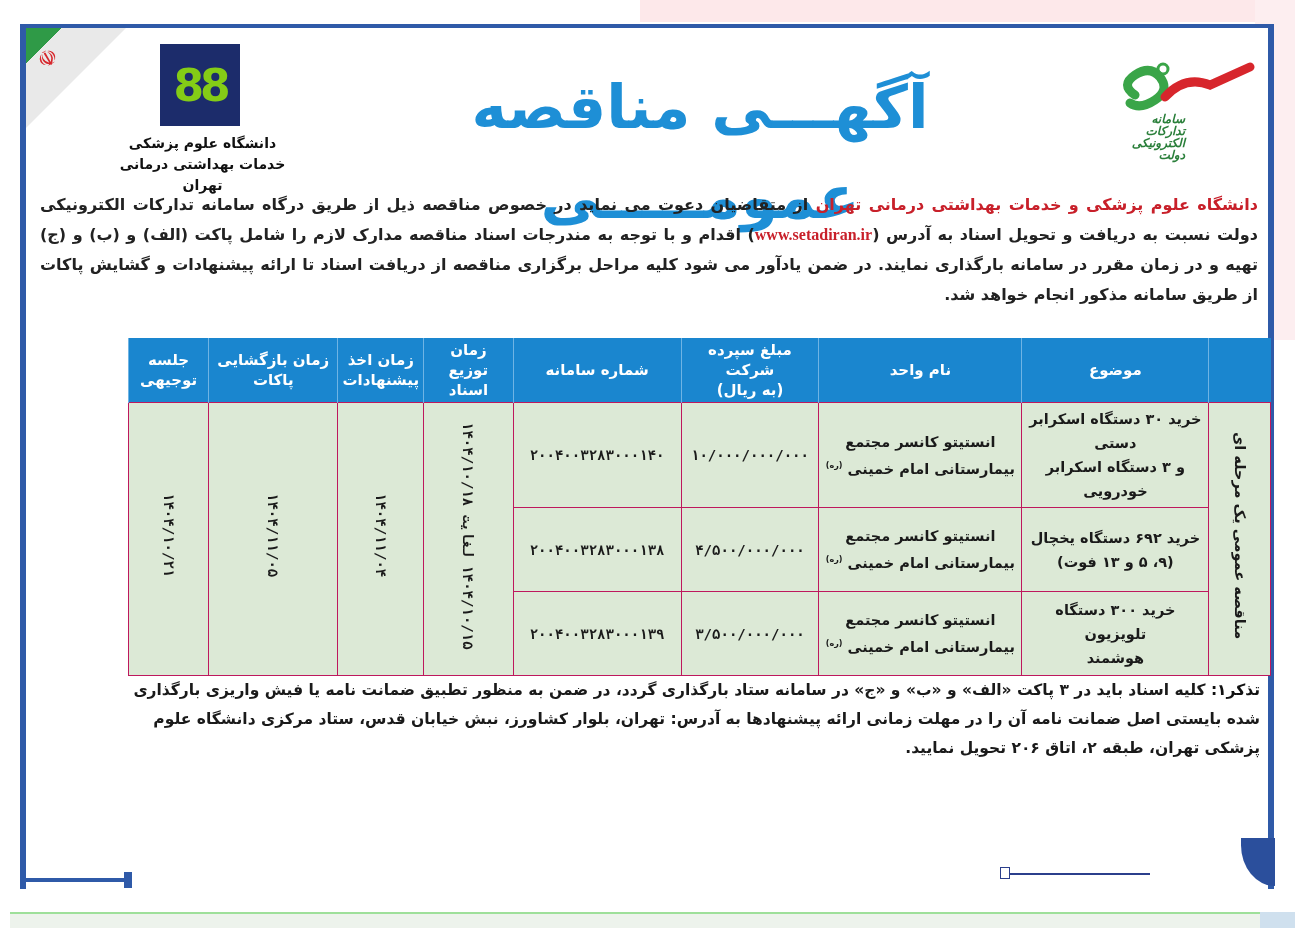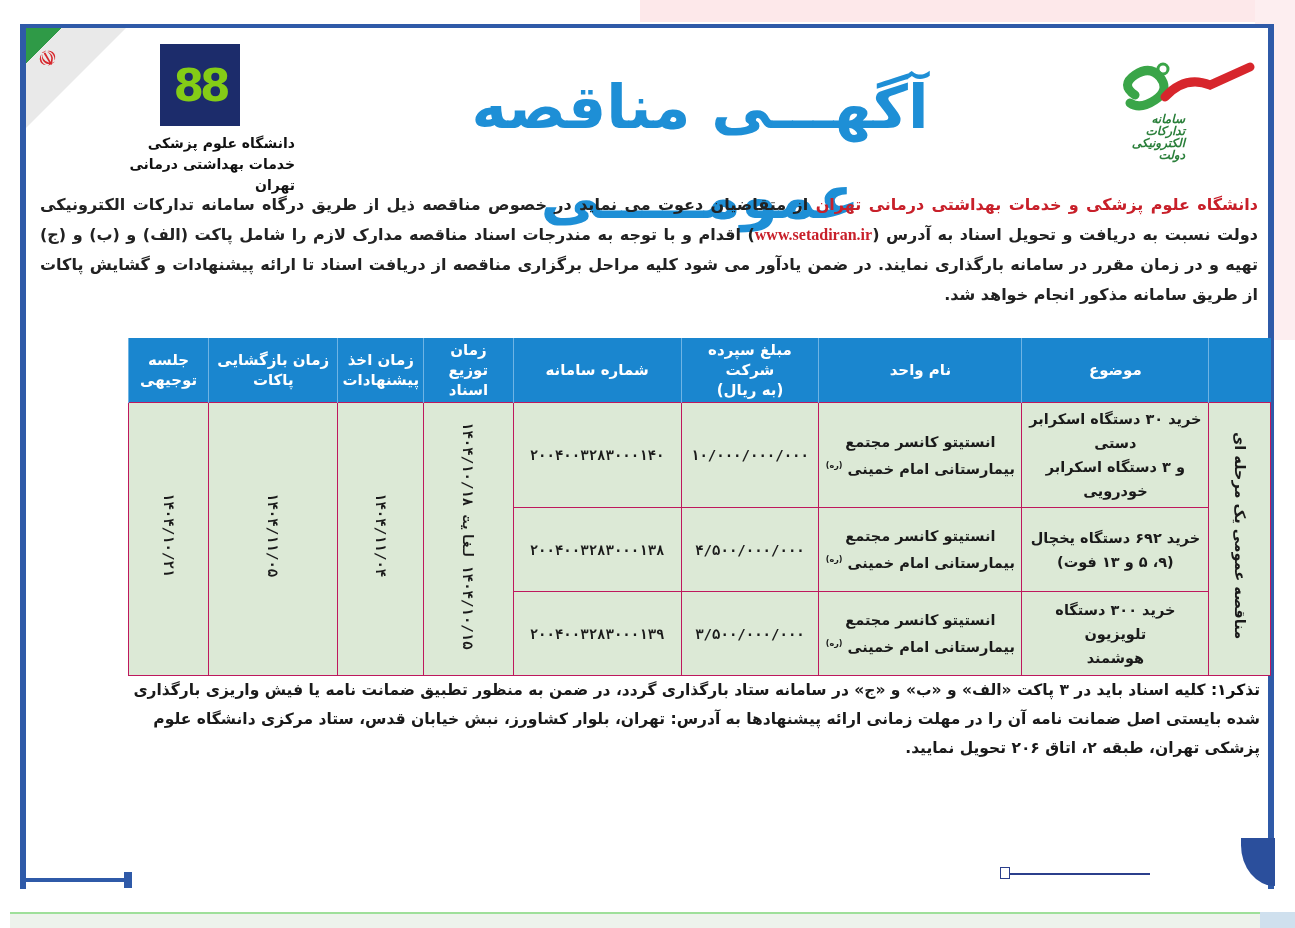--- a/index.html
+++ b/index.html
@@ -26,21 +26,21 @@
     background: linear-gradient(135deg, #2f9a47 0 18%, #e9e9e9 18% 55%, #d7262c 55% 68%, transparent 68%);
     clip-path: polygon(0 0, 100% 0, 0 100%);
   }
   .flag-emblem { position: absolute; left: 38px; top: 46px; font-size: 22px; color: #d7262c; transform: rotate(-30deg); }
 
   .uni-logo {
     position: absolute; left: 160px; top: 44px; width: 80px; height: 82px; background: #1c2c6b;
     display: flex; align-items: center; justify-content: center; color: #84cc16; font-size: 44px; font-weight: bold;
     letter-spacing: -4px;
   }
-  .uni-name { position: absolute; left: 110px; top: 133px; width: 185px; text-align: right; direction: rtl;
+  .uni-name { position: absolute; left: 110px; top: 133px; width: 185px; text-align: center; direction: rtl;
     font-weight: bold; font-size: 14px; line-height: 21px; color: #111; }
 
   .title {
     position: absolute; left: 360px; top: 62px; width: 680px; text-align: center; direction: rtl;
     font-family: "DejaVu Sans", sans-serif; font-weight: bold; font-size: 60px; color: #1e8fd6;
     letter-spacing: 1px; line-height: 90px;
   }
 
   .setad-logo { position: absolute; left: 1115px; top: 55px; width: 140px; height: 130px; }
   .setad-mark { position: absolute; left: 0; top: 0; width: 140px; height: 60px; }

